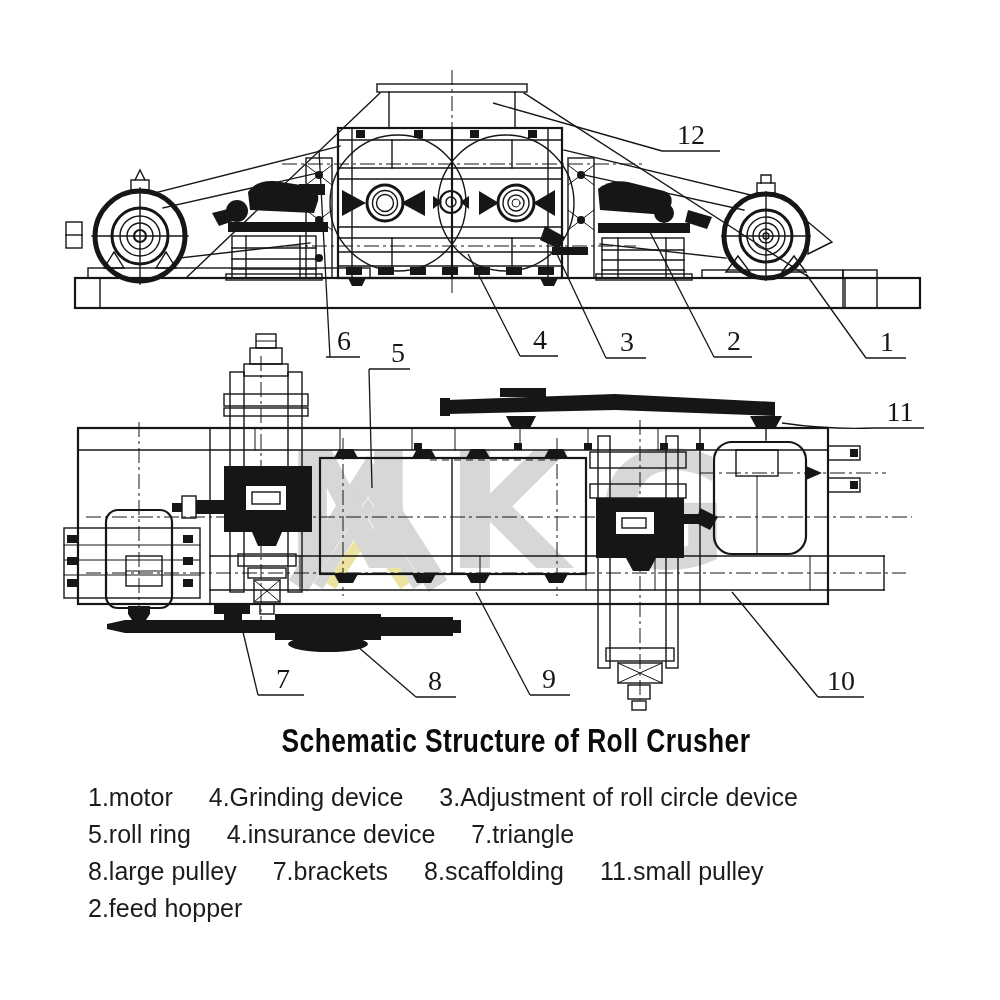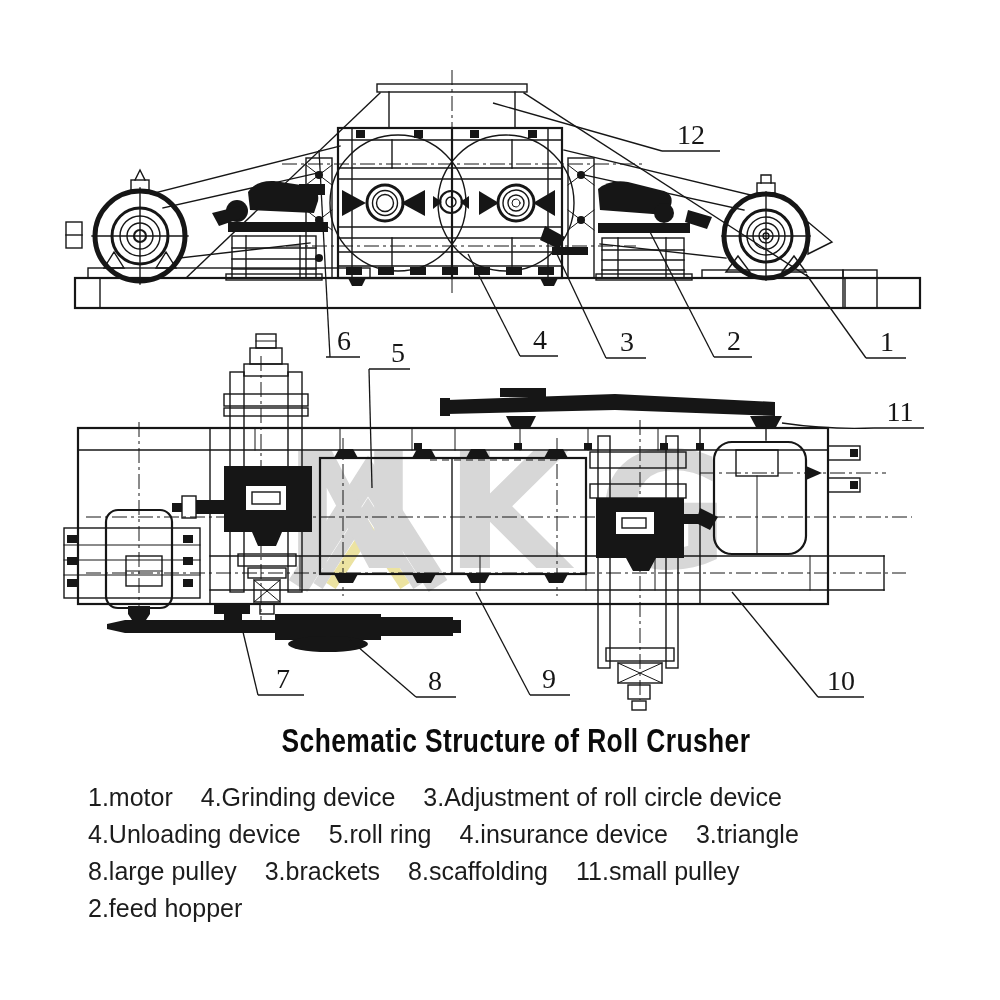--- a/index.html
+++ b/index.html
@@ -17,21 +17,21 @@
   .ds{stroke:#161616;fill:none;stroke-width:1;stroke-dasharray:7 5;}
   .lead{stroke:#161616;fill:none;stroke-width:1.3;}
   .num{font-family:"Liberation Serif",serif;font-size:28px;fill:#161616;}
   .wm-text{font-family:"DejaVu Sans",sans-serif;font-weight:bold;}
   .title{position:absolute;top:722px;left:16px;width:100%;text-align:center;}
   .title-inner{display:inline-block;font-weight:800;font-size:33px;color:#0b0b0b;
                transform:scaleX(0.80);transform-origin:50% 50%;letter-spacing:0.5px;
                font-family:"Liberation Sans",sans-serif;}
   .legend{position:absolute;top:779px;left:88px;width:860px;color:#1c1c1c;
           font-size:25px;font-family:"Liberation Sans",sans-serif;}
-  .legend-row{display:flex;column-gap:28px;white-space:nowrap;height:37px;align-items:center;}
+  .legend-row{display:flex;column-gap:36px;white-space:nowrap;height:37px;align-items:center;}
 </style>
 </head>
 <body>
 
 <div class="page">
 
 <svg width="1000" height="722" viewBox="0 0 1000 722">
 
   <g>
 
@@ -418,28 +418,27 @@
     <span class="title-inner">Schematic Structure of Roll Crusher</span>
   </div>
 
   <div class="legend">
     <div class="legend-row">
       <span>1.motor</span>
       <span>4.Grinding device</span>
       <span>3.Adjustment of roll circle device</span>
     </div>
     <div class="legend-row">
-      <span>4.Unloading device</span>
       <span>5.roll ring</span>
       <span>4.insurance device</span>
-      <span>3.triangle</span>
+      <span>7.triangle</span>
     </div>
     <div class="legend-row">
       <span>8.large pulley</span>
-      <span>3.brackets</span>
+      <span>7.brackets</span>
       <span>8.scaffolding</span>
       <span>11.small pulley</span>
     </div>
     <div class="legend-row">
       <span>2.feed hopper</span>
     </div>
   </div>
 
 </div>
 

